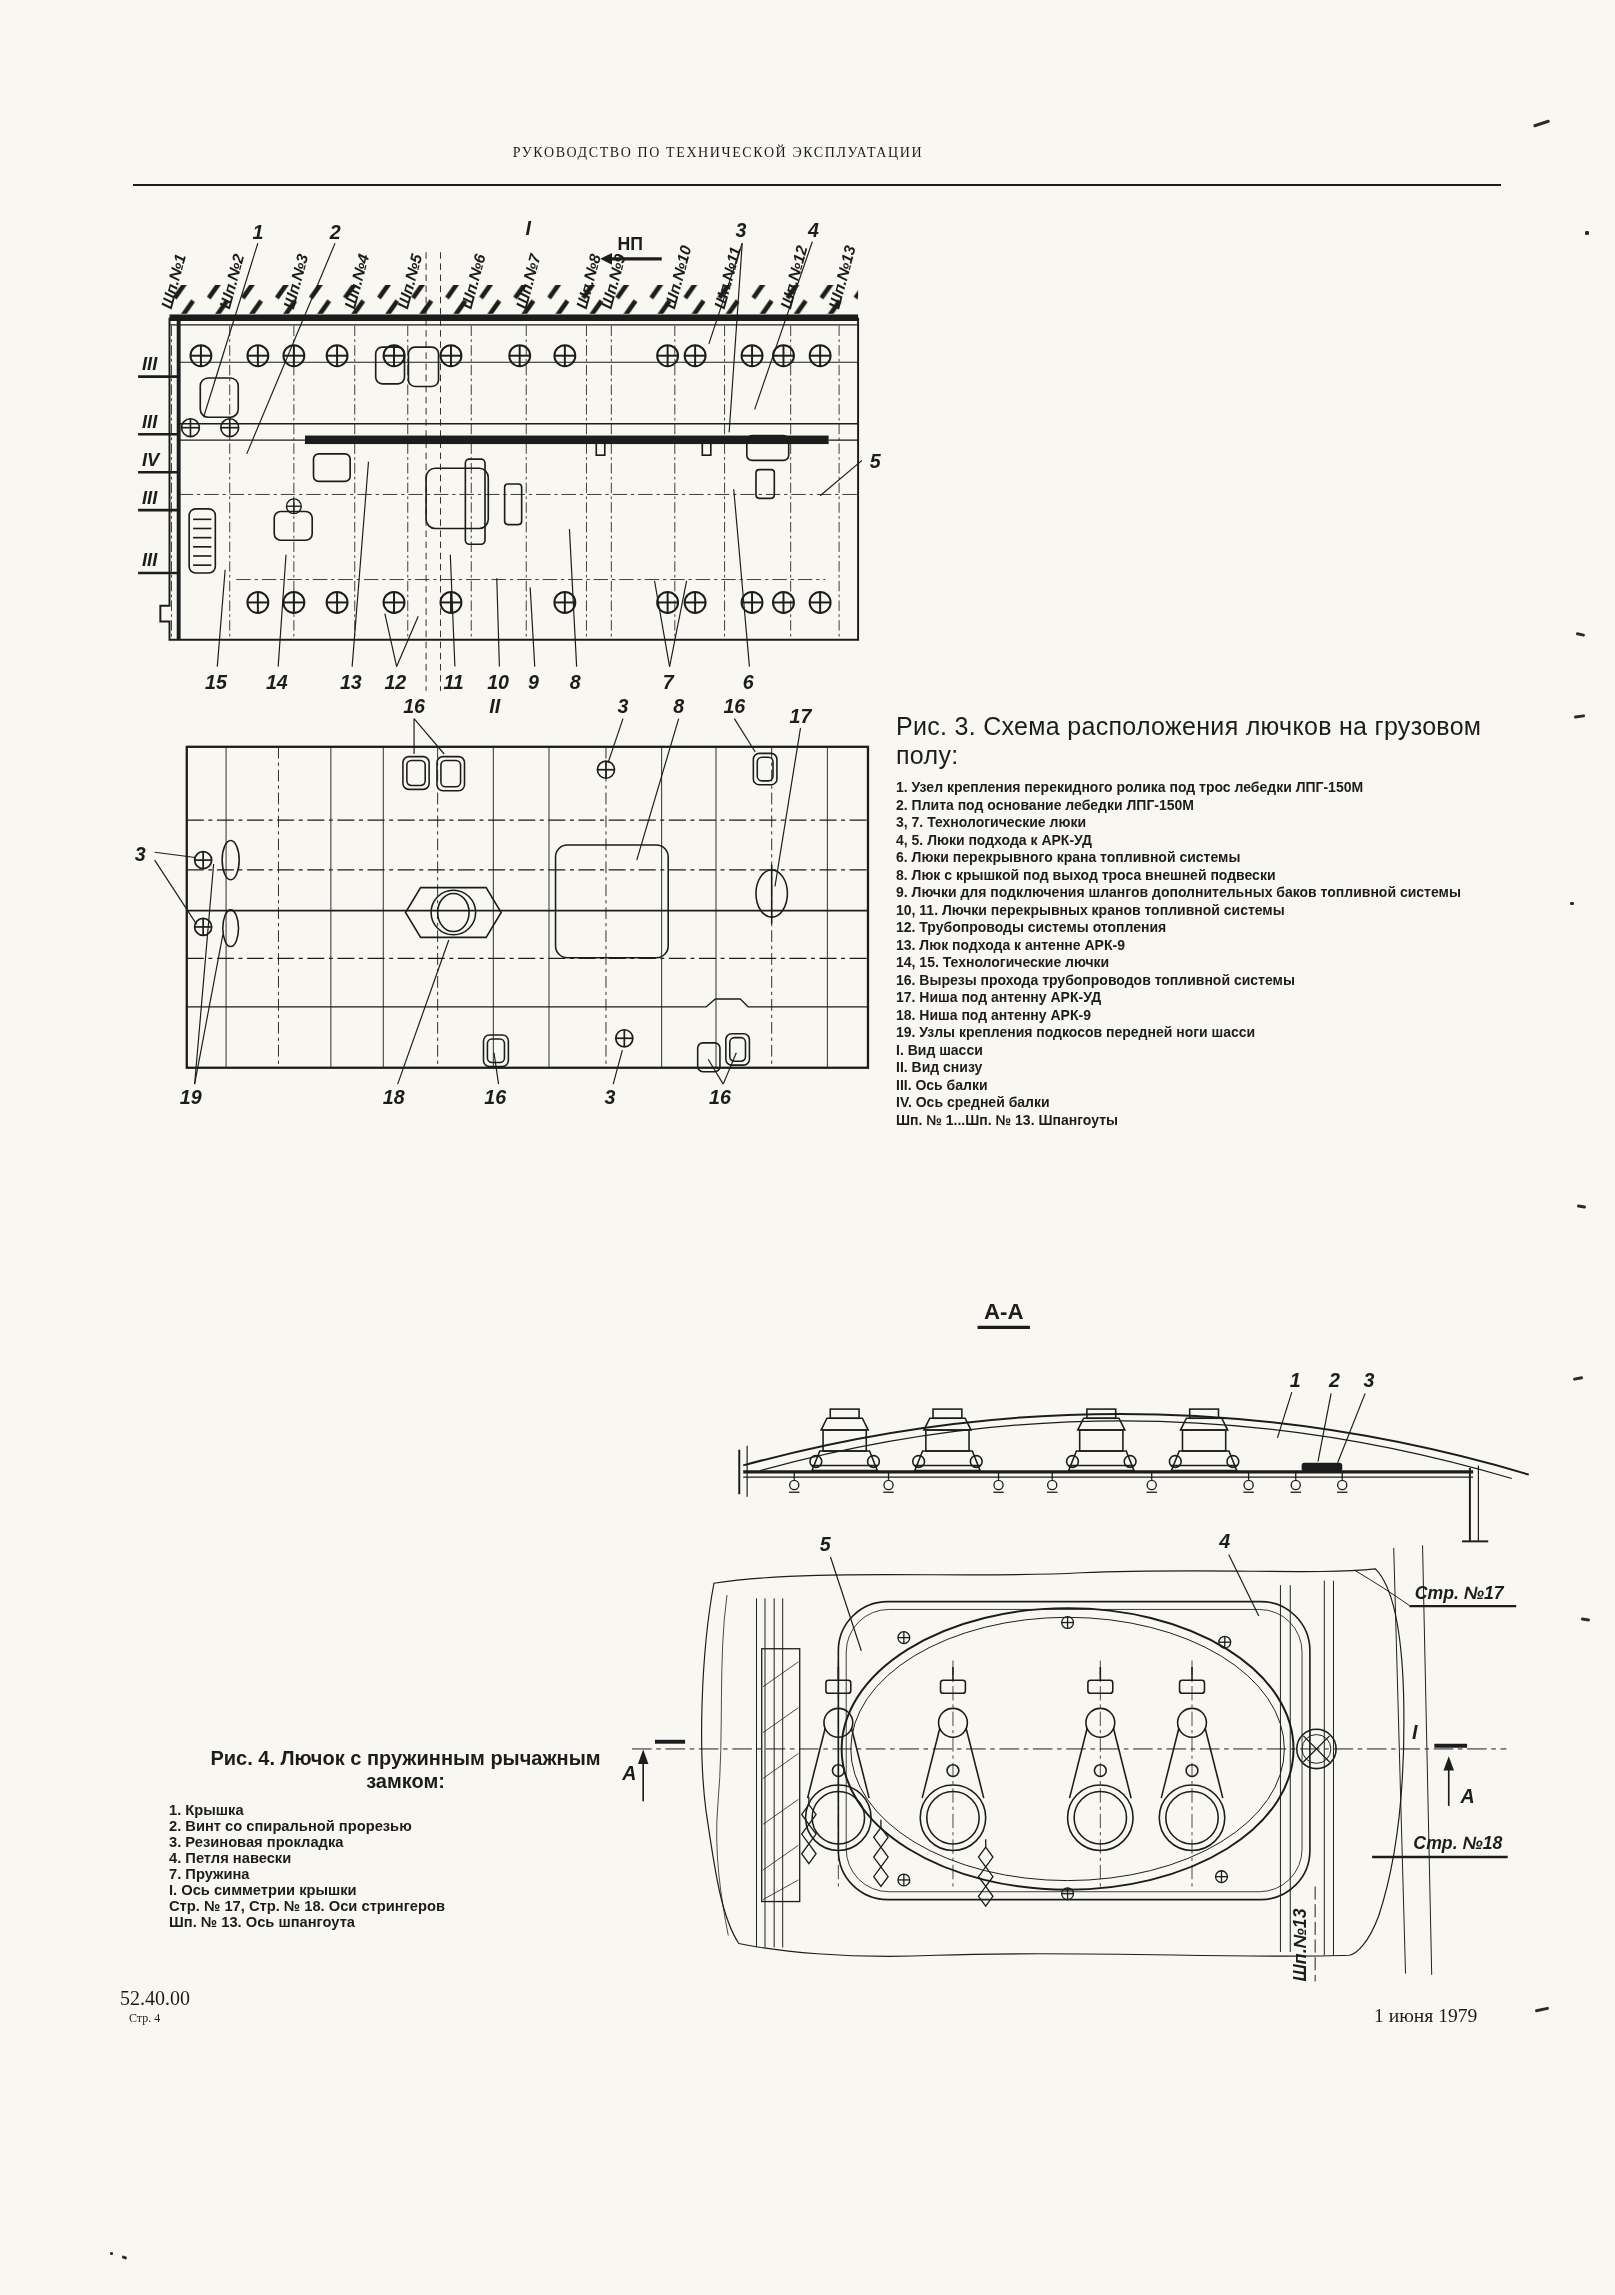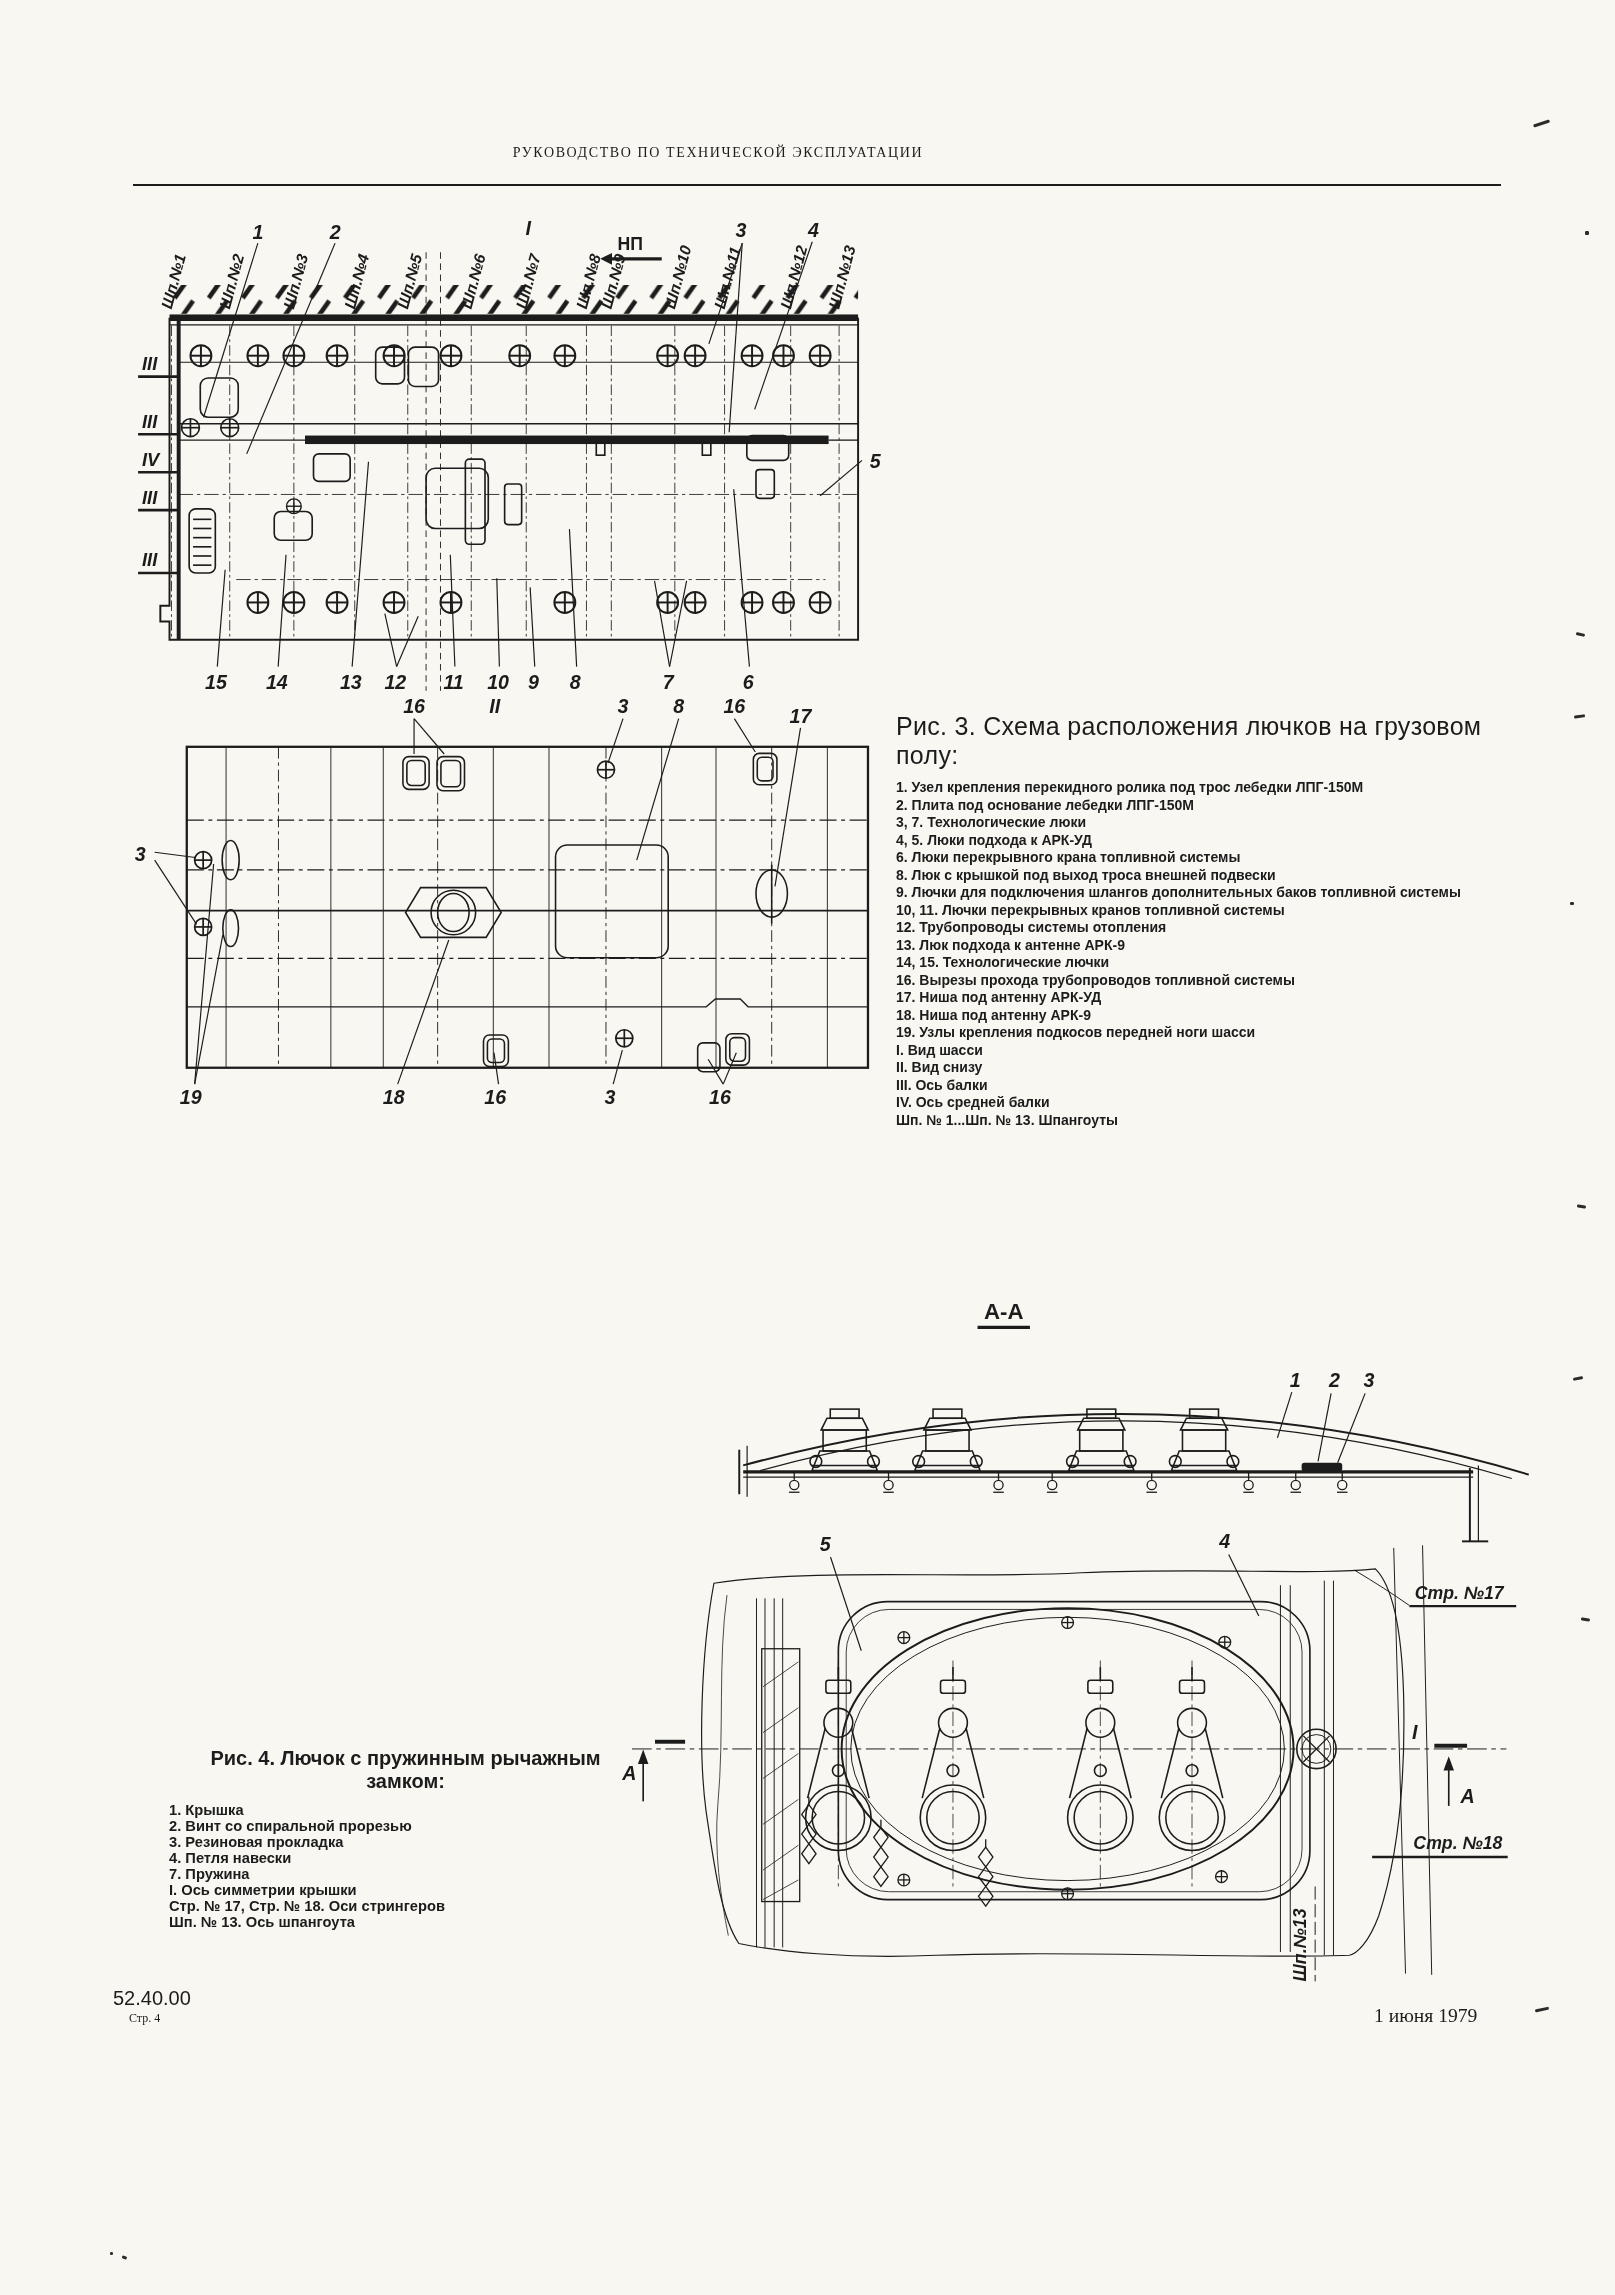--- a/index.html
+++ b/index.html
@@ -9,21 +9,21 @@
        font-family:"Liberation Serif",serif;font-size:14px;letter-spacing:1.6px;}
   .hrule{position:absolute;top:184px;left:133px;width:1368px;height:2px;background:#1c1c1c;}
   .fig3legend{position:absolute;left:896px;top:712px;width:627px;}
   .fig3legend .ltitle{font-size:25px;font-weight:normal;letter-spacing:0.3px;margin-bottom:9px;}
   .leglist div{font-size:14px;font-weight:bold;line-height:17.5px;
                padding-left:37px;text-indent:-37px;text-align:justify;}
   .fig4cap{position:absolute;left:183px;top:1747px;width:445px;text-align:center;
            font-weight:bold;font-size:20px;line-height:23px;}
   .fig4legend{position:absolute;left:169px;top:1802px;width:432px;}
   .fig4legend div{font-size:14.7px;font-weight:bold;line-height:16px;}
-  .fnum{position:absolute;left:113px;top:1987px;font-family:Liberation Sans, sans-serif;font-size:20px;}
+  .fnum{position:absolute;left:120px;top:1987px;font-family:Liberation Serif, serif;font-size:20px;}
   .fpage{position:absolute;left:129px;top:2011px;font-family:"Liberation Serif",serif;font-size:12px;}
   .fdate{position:absolute;left:1374px;top:2005px;font-family:"Liberation Serif",serif;font-size:19.6px;text-align:right;}
   svg{position:absolute;overflow:visible;}
   .ln{stroke:#1c1c1c;fill:none;}
   svg text{fill:#1c1c1c;}
   .co{font:italic bold 30px "Liberation Sans",sans-serif;}
   .fl{font:italic bold 24px "Liberation Sans",sans-serif;}
   .rn{font:italic bold 28px "Liberation Sans",sans-serif;}
   .sl{font:italic bold 27px "Liberation Sans",sans-serif;}
   .aa{font:bold 34px "Liberation Sans",sans-serif;}

